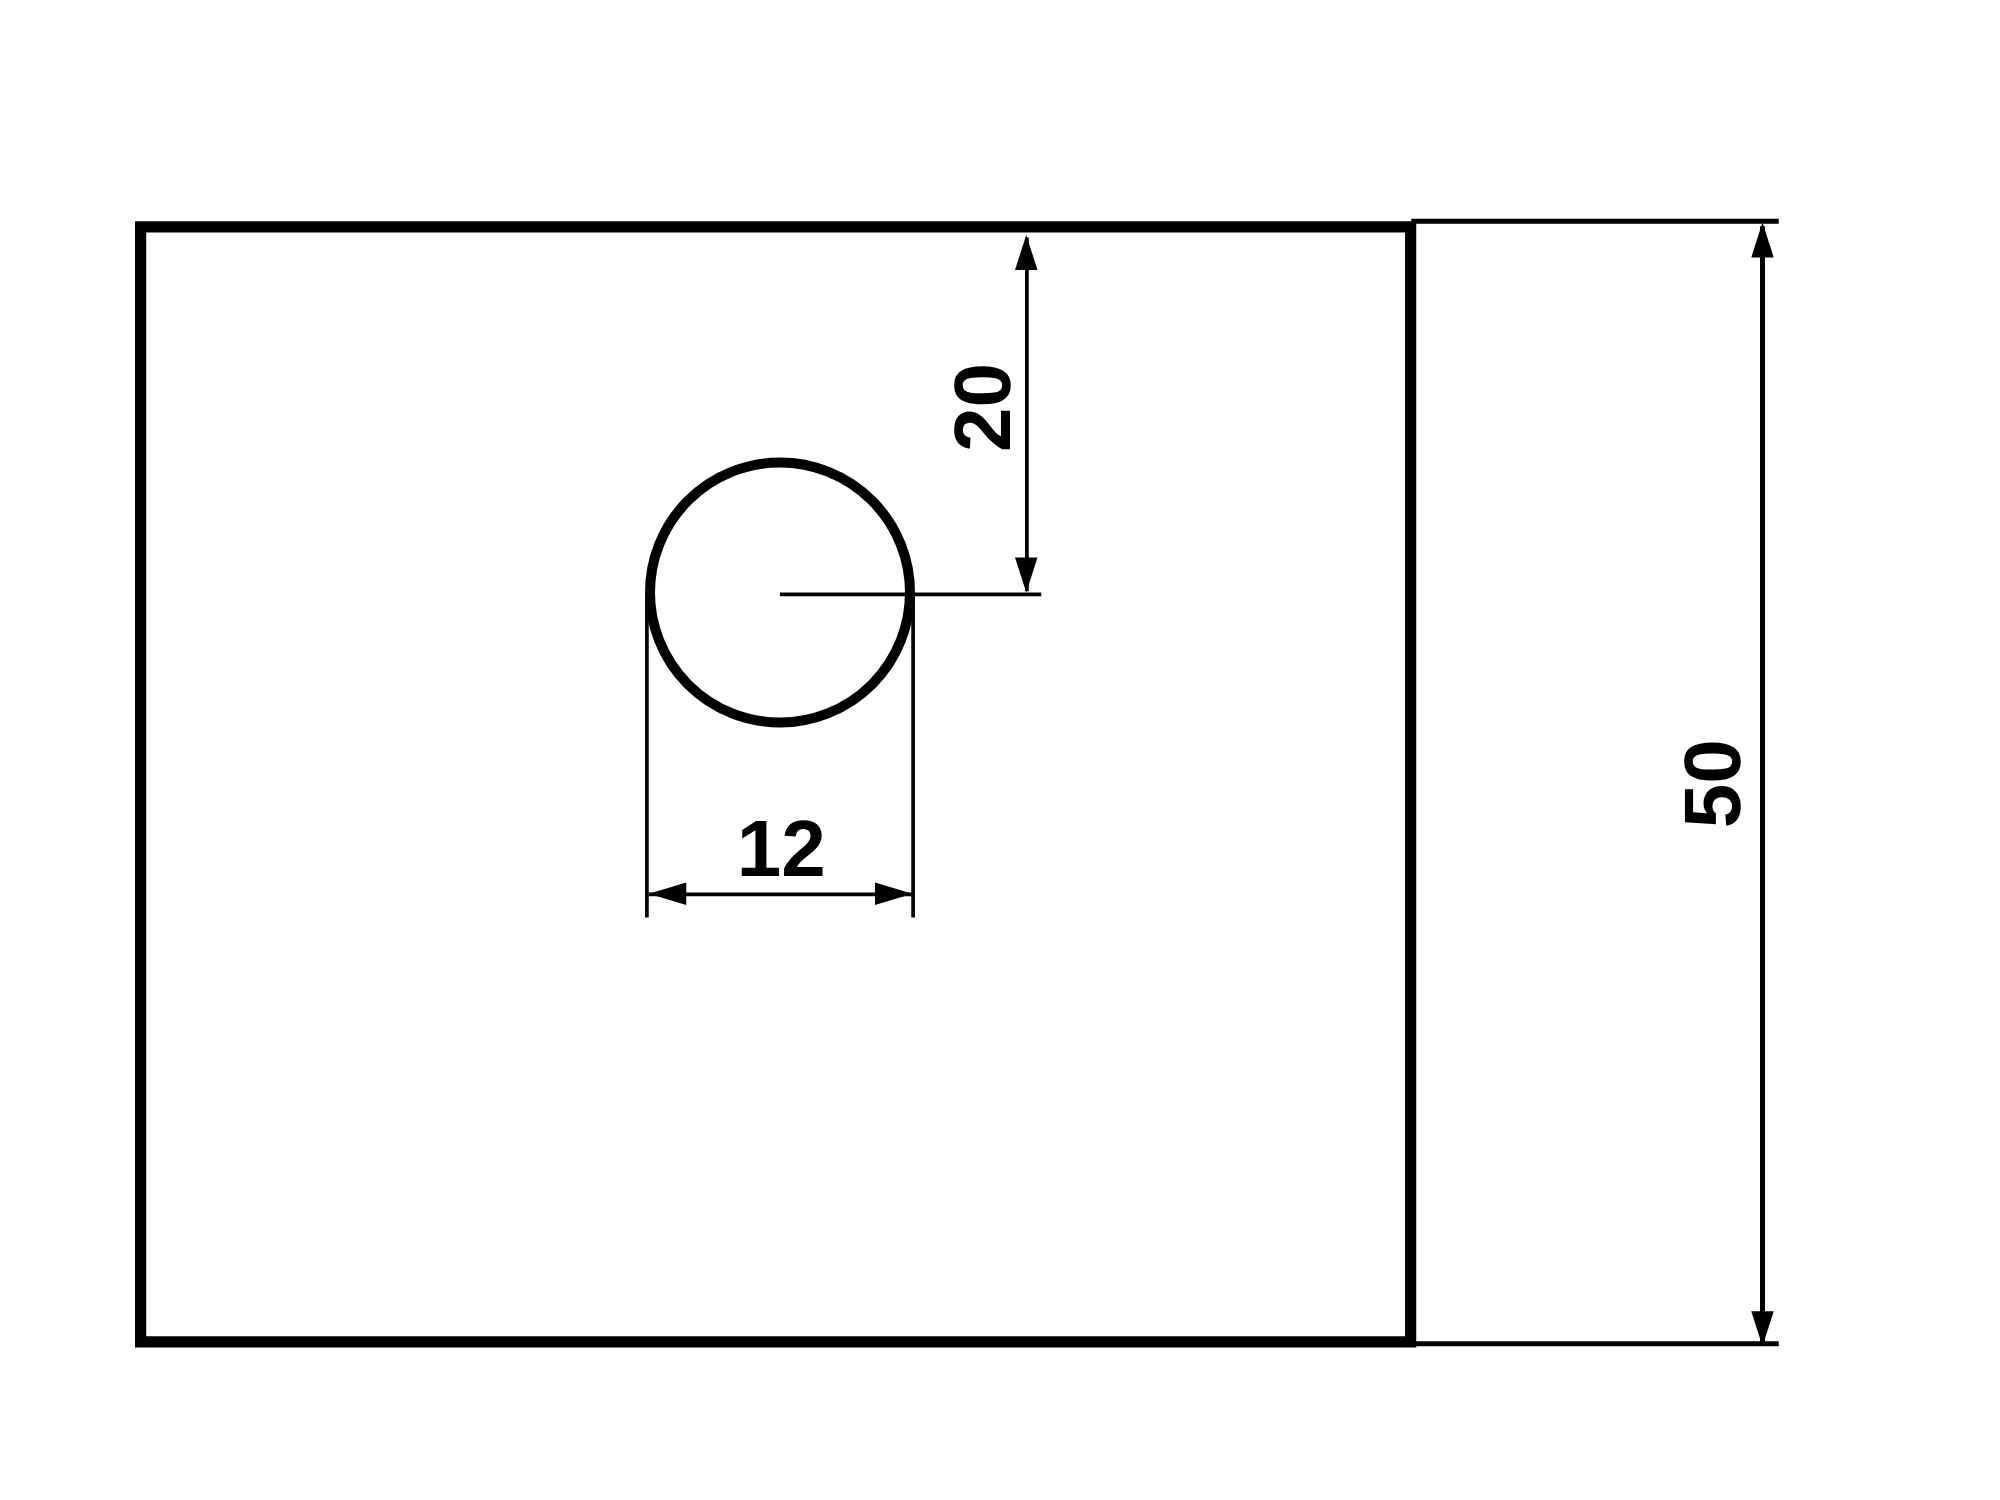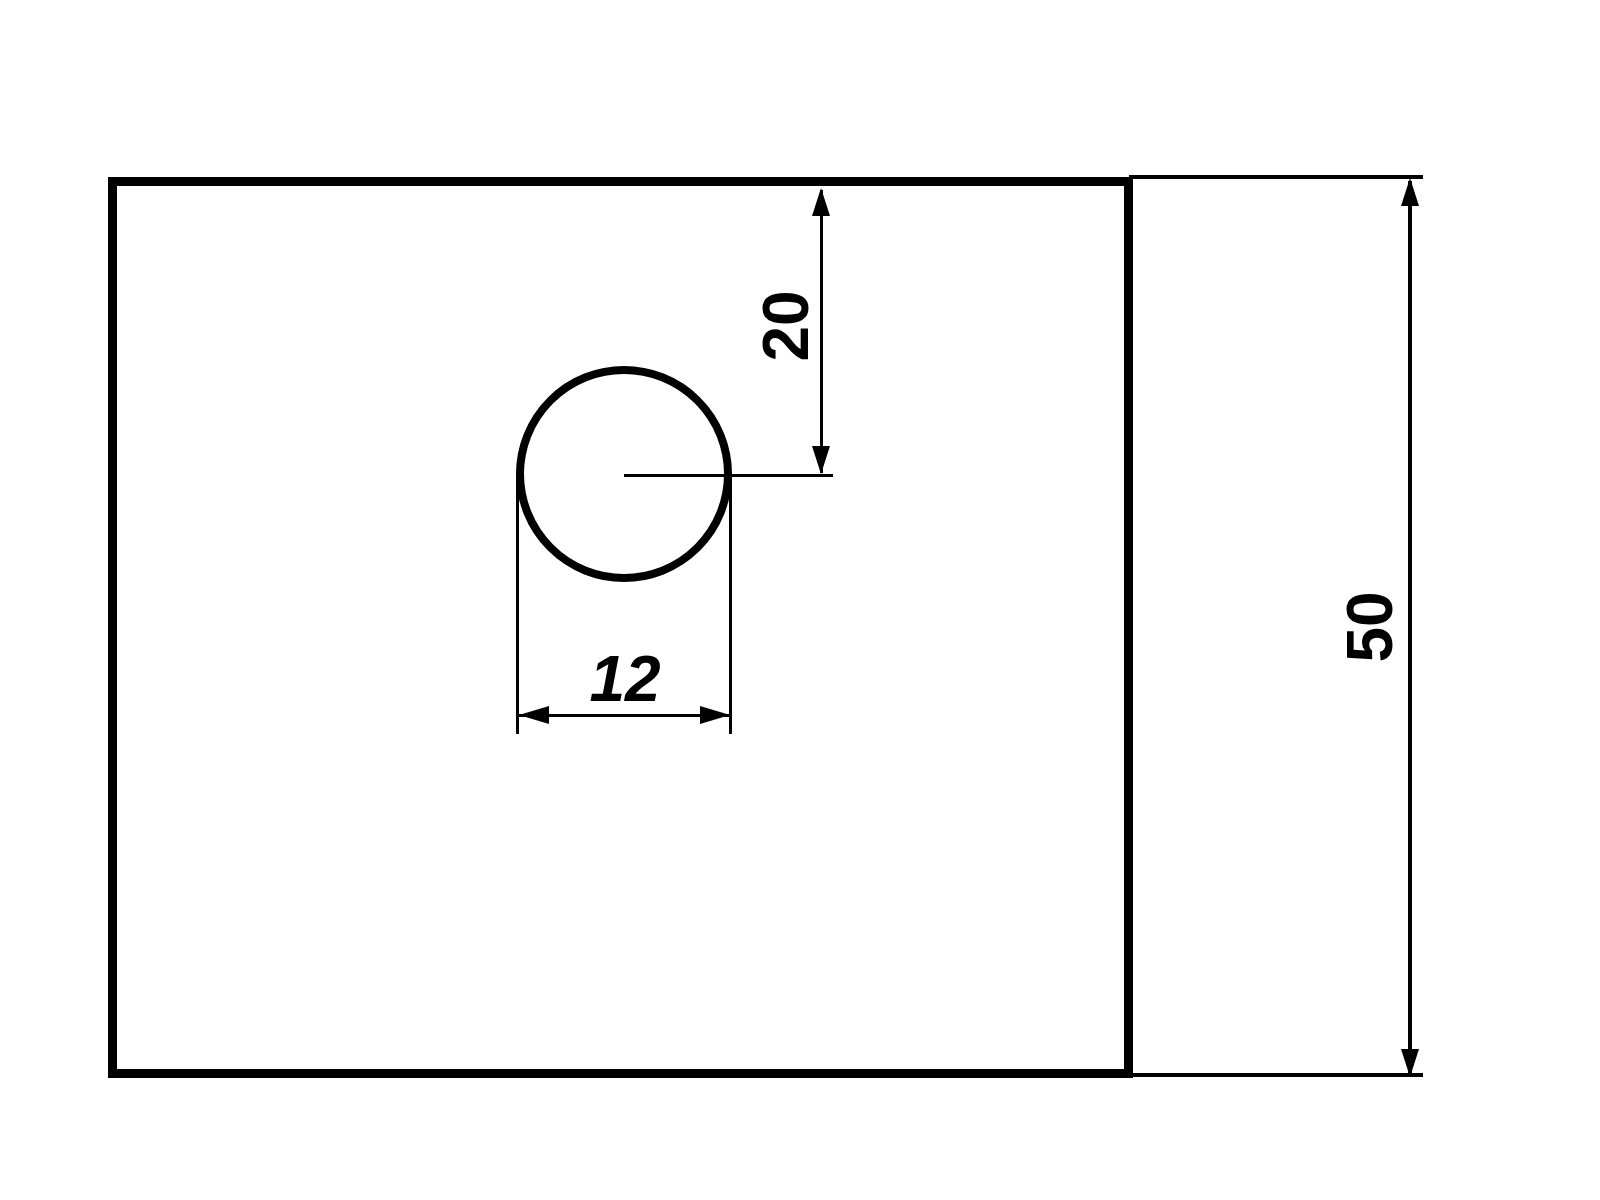--- a/index.html
+++ b/index.html
@@ -74,21 +74,21 @@
     font-weight: bold;
     font-size: 64px;
     line-height: 1;
     color: #000000;
     white-space: nowrap;
     transform: translate(-50%, -50%);
   }
   .dim-label.rot {
     transform: translate(-50%, -50%) rotate(-90deg);
   }
-  .lbl-12 { left: 625px;  top: 679px; font-style: italic; }
+  .lbl-12 { left: 625px;  top: 679px; }
   .lbl-20 { left: 786px;  top: 326px; }
   .lbl-50 { left: 1370px; top: 627px; }
 </style>
 </head>
 <body>
 
 <div id="canvas">
 
   <div class="plate"></div>
 

